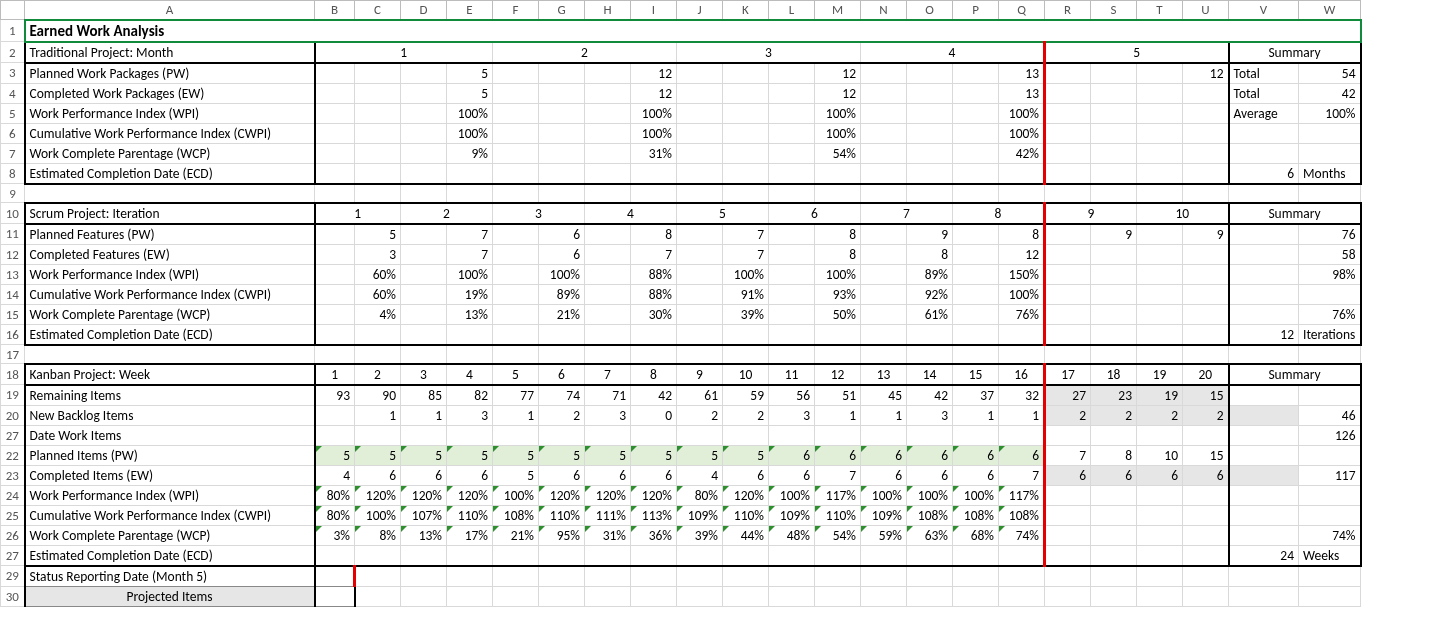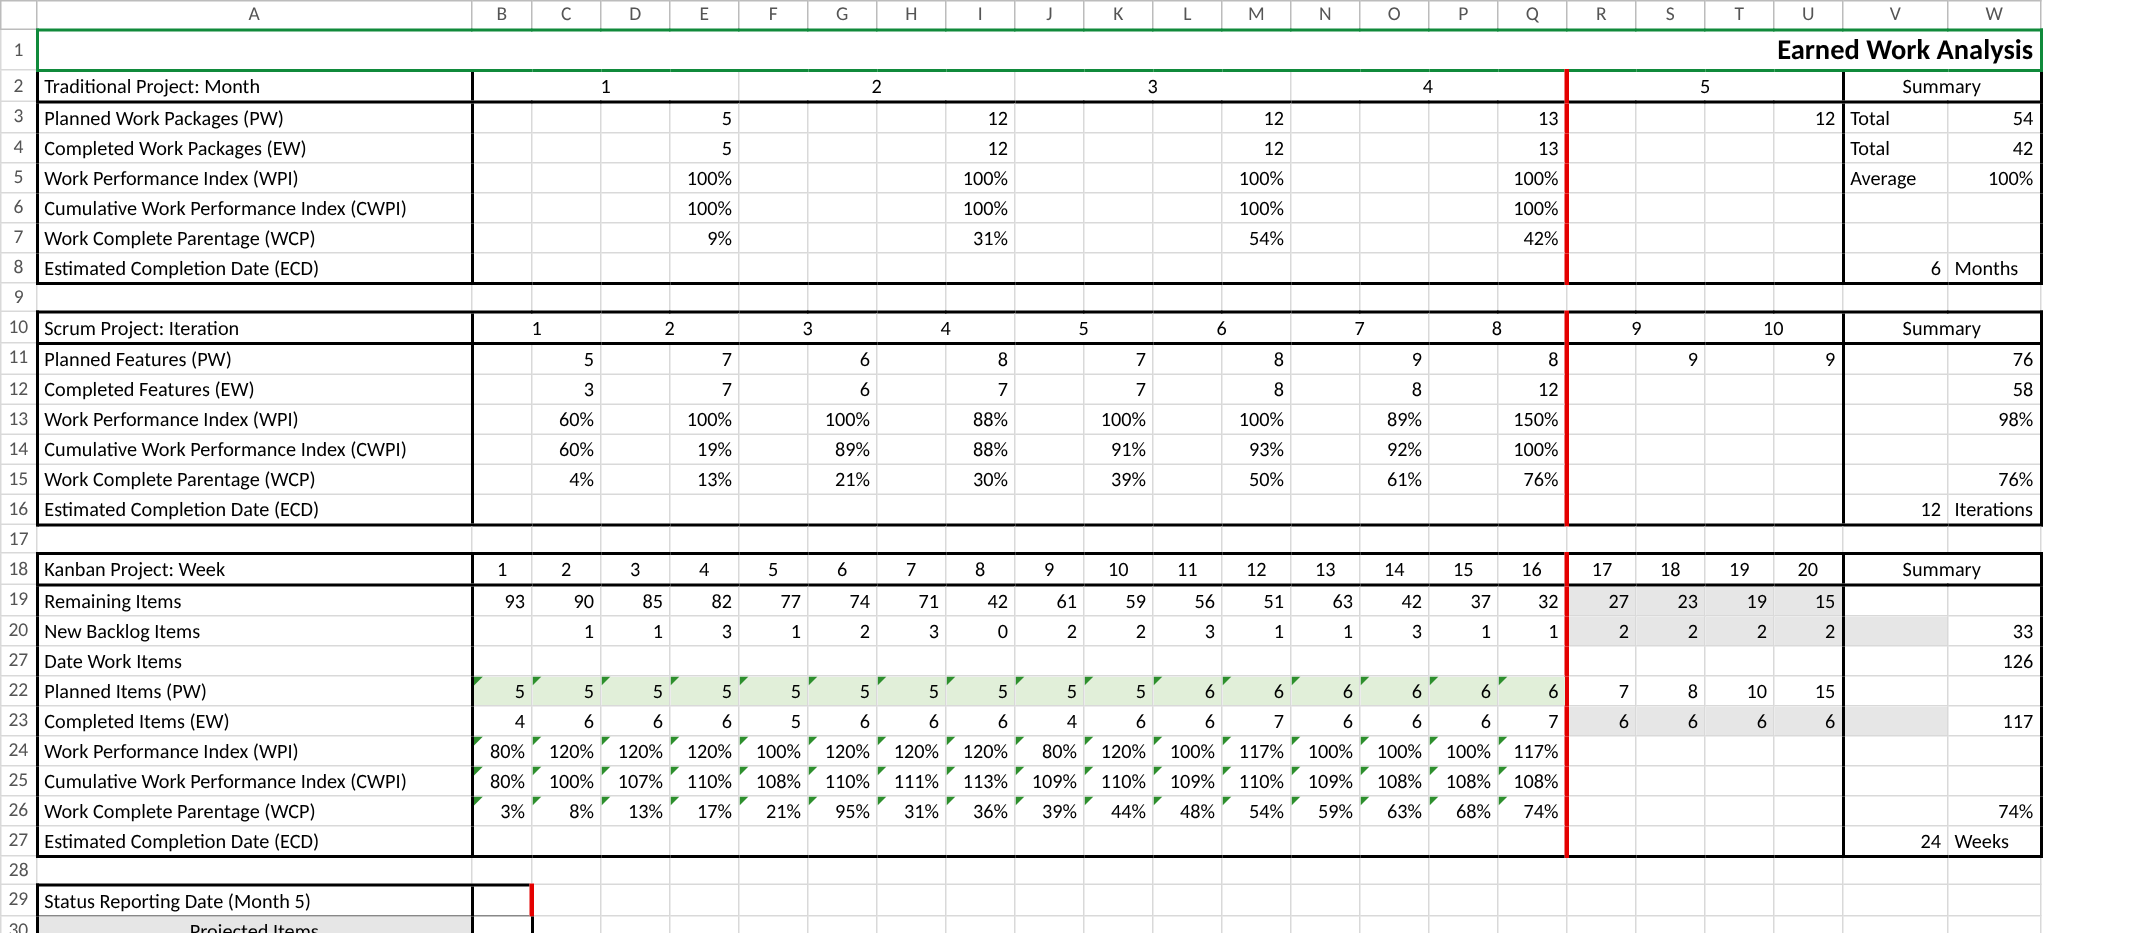--- a/index.html
+++ b/index.html
@@ -16,21 +16,21 @@
   .bl-th{border-left:2px solid #000!important}
   .br-th{border-right:2px solid #000!important}
   .bl-m{border-left:1px solid #888!important}
   .br-m{border-right:1px solid #888!important}
   .br-r{border-right:3px solid #e40000!important}
   
   .tb-bt{border-top:2.5px solid #108a3b!important}
   .tb-bb{border-bottom:2.5px solid #108a3b!important}
   .tb-bl{border-left:2.5px solid #108a3b!important}
   .tb-br{border-right:2.5px solid #108a3b!important}
-  .tb-text{text-align:right;font-weight:700;font-size:19px}
+  .tb-text{text-align:left;font-weight:700;font-size:15px}
   
   .f-gry{background:#e6e6e6}
   .f-grn{background:#e1efd9}
   
   .ind{position:relative}
   .ind::before{content:"";position:absolute;left:0;top:0;width:0;height:0;border-top:6px solid #2d8f2d;border-right:6px solid transparent}
   .hdr-center{text-align:center}
   .bb-m{border-bottom:1px solid #888!important}
 </style>
 </head>
@@ -526,21 +526,21 @@
     <td class="tar bl-m">85</td>
     <td class="tar bl-m">82</td>
     <td class="tar bl-m">77</td>
     <td class="tar bl-m">74</td>
     <td class="tar bl-m">71</td>
     <td class="tar bl-m">42</td>
     <td class="tar bl-m">61</td>
     <td class="tar bl-m">59</td>
     <td class="tar bl-m">56</td>
     <td class="tar bl-m">51</td>
-    <td class="tar bl-m">63</td>
+    <td class="tar bl-m">45</td>
     <td class="tar bl-m">42</td>
     <td class="tar bl-m">37</td>
     <td class="tar bl-m br-r">32</td>
     <td class="tar f-gry">27</td>
     <td class="tar bl-m f-gry">23</td>
     <td class="tar bl-m f-gry">19</td>
     <td class="tar bl-m br-m f-gry">15</td>
     <td class="bl-th"></td>
         <td class="br-th"></td>
   </tr>
@@ -562,21 +562,21 @@
     <td class="tar bl-m">1</td>
     <td class="tar bl-m">1</td>
     <td class="tar bl-m">3</td>
     <td class="tar bl-m">1</td>
     <td class="tar bl-m br-r">1</td>
     <td class="tar f-gry">2</td>
     <td class="tar bl-m f-gry">2</td>
     <td class="tar bl-m f-gry">2</td>
     <td class="tar bl-m br-m f-gry">2</td>
     <td class="bl-th f-gry"></td>
-        <td class="tar br-th">33</td>
+        <td class="tar br-th">46</td>
   </tr>
 
   <tr>
     <td class="rn">27</td>
     <td class="bl-th">Date Work Items</td>
     <td class="bl-th"></td>
         <td class="bl-m"></td>
         <td class="bl-m"></td>
         <td class="bl-m"></td>
     <td class="bl-m"></td>
@@ -754,46 +754,20 @@
         <td class="bl-m bb-th"></td>
         <td class="bl-m bb-th br-r"></td>
     <td class="bb-th"></td>
         <td class="bl-m bb-th"></td>
         <td class="bl-m bb-th"></td>
         <td class="bl-m br-m bb-th"></td>
     <td class="tar bl-th bb-th">24</td>
     <td class="br-th bb-th">Weeks</td>
   </tr>
 
-  <tr>
-    <td class="rn">28</td>
-    <td></td>
-        <td></td>
-        <td></td>
-        <td></td>
-        <td></td>
-        <td></td>
-        <td></td>
-        <td></td>
-        <td></td>
-        <td></td>
-        <td></td>
-        <td></td>
-        <td></td>
-        <td></td>
-        <td></td>
-        <td></td>
-        <td></td>
-        <td></td>
-        <td></td>
-        <td></td>
-        <td></td>
-        <td></td>
-        <td></td>
-  </tr>
 
   <tr>
     <td class="rn">29</td>
     <td class="bl-th bt-th bb-m">Status Reporting Date (Month 5)</td>
     <td class="bt-th bb-m br-r bl-th"></td>
     <td></td>
         <td></td>
         <td></td>
         <td></td>
         <td></td>

